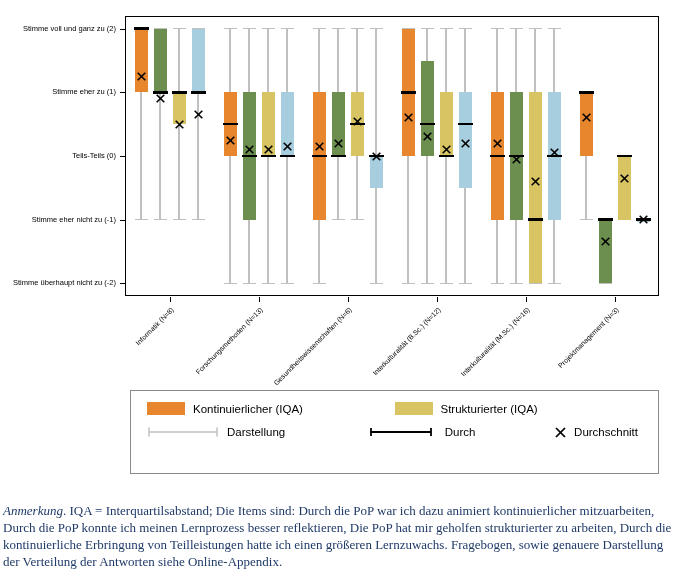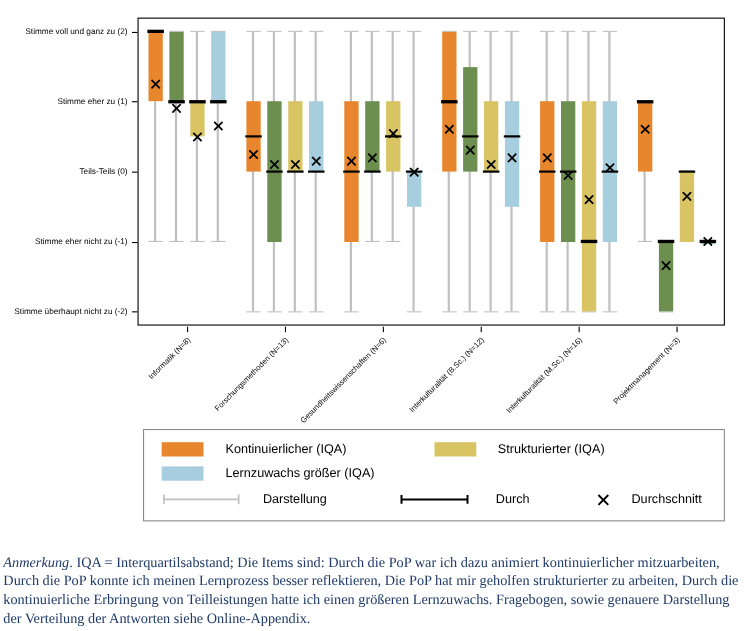--- a/index.html
+++ b/index.html
@@ -18,21 +18,21 @@
              transform: rotate(-45deg); transform-origin: 100% 0%; line-height: 1; }
   .whisker-line { position: absolute; background: #C0C0C0; }
   .box { position: absolute; }
   .median { position: absolute; background: #000; }
   .mean { position: absolute; width: 9px; height: 9px; line-height: 0; }
   #legend {
     position: absolute; left: 130px; top: 390px; width: 529px; height: 84px;
     border: 1px solid #8a8a8a; background: #fff; padding: 11px 16px 9px 16px;
   }
   .legend-grid { display: grid; grid-template-columns: 1fr 1fr; row-gap: 9px; }
-  .legend-item { display: flex; align-items: center; gap: 20px; font-size: 11.5px; }
+  .legend-item { display: flex; align-items: center; gap: 8px; font-size: 11.5px; }
   .swatch { width: 38px; height: 13px; flex: 0 0 auto; display: inline-block; }
   .legend-row3 { display: flex; align-items: center; justify-content: space-between;
                  margin-top: 11px; font-size: 11.5px; padding-right: 4px; }
   .sym { display: inline-flex; align-items: center; line-height: 0; }
   .footnote {
     position: absolute; left: 3px; top: 503px; width: 680px;
     font-family: "Liberation Serif", serif; font-size: 13px; line-height: 1.3;
     color: #1f3a68;
   }
   .footnote .lead { font-style: italic; }
@@ -287,24 +287,20 @@
 
   <div id="legend">
     <div id="legend-grid" class="legend-grid">
         <div class="legend-item">
           <span class="swatch" style="background: rgb(232, 134, 45);"></span>
           <span>Kontinuierlicher (IQA)</span>
         </div>
         <div class="legend-item">
           <span class="swatch" style="background: rgb(217, 196, 100);"></span>
           <span>Strukturierter (IQA)</span>
-        </div>
-        <div class="legend-item">
-          <span class="swatch" style="background: rgb(167, 206, 223);"></span>
-          <span>Lernzuwachs größer (IQA)</span>
         </div>
       </div>
     <div class="legend-row3">
       <div class="legend-item">
         <span class="sym">
           <svg width="72" height="12" viewBox="0 0 72 12">
             <line x1="2" y1="6" x2="70" y2="6" stroke="#C0C0C0" stroke-width="1.5"></line>
             <line x1="2" y1="1.5" x2="2" y2="10.5" stroke="#C0C0C0" stroke-width="1.5"></line>
             <line x1="70" y1="1.5" x2="70" y2="10.5" stroke="#C0C0C0" stroke-width="1.5"></line>
           </svg>

